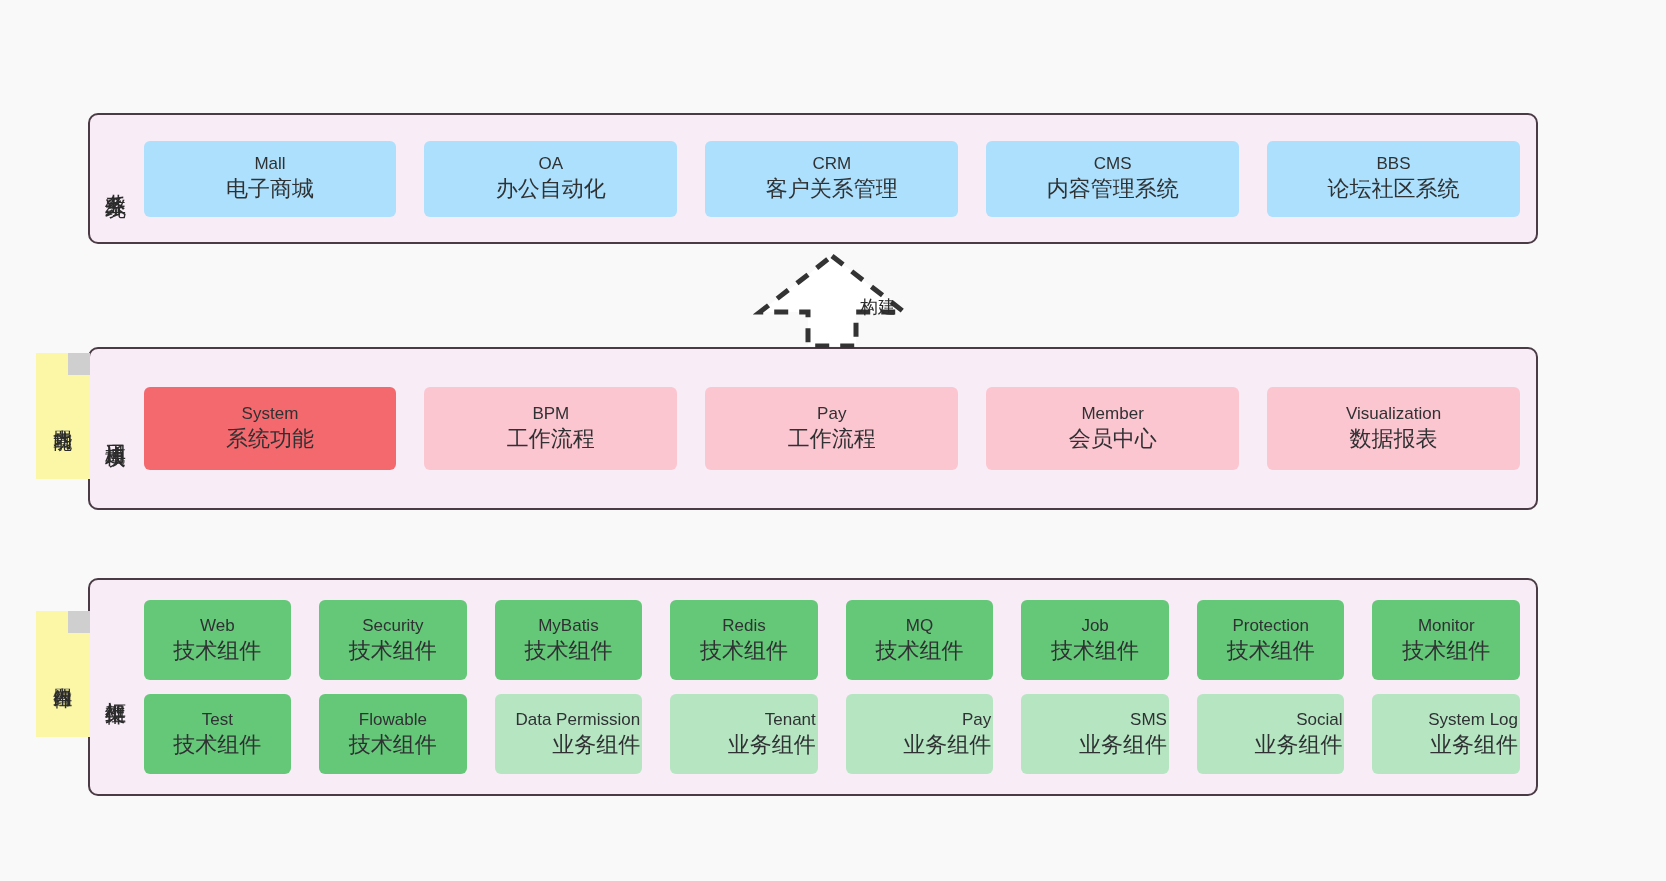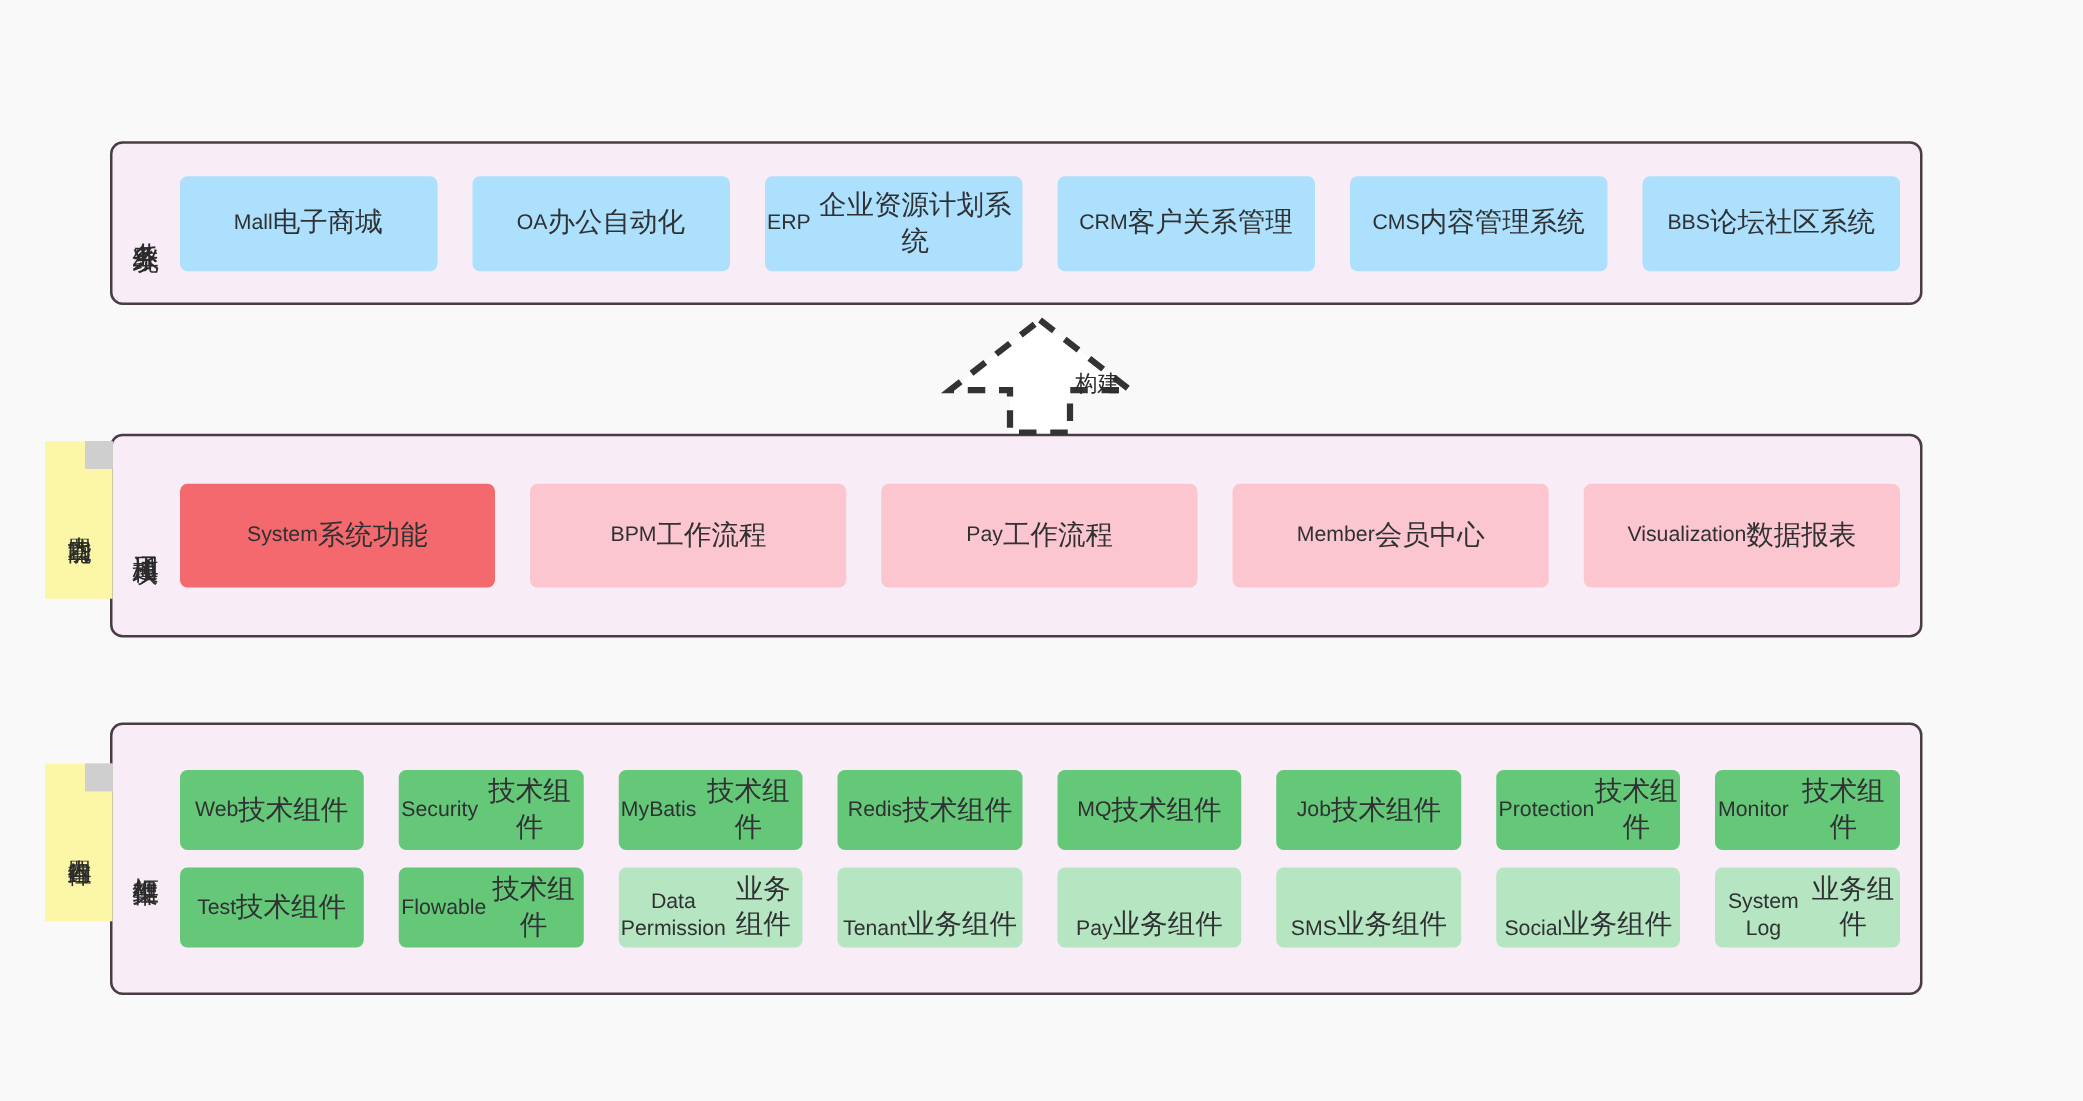--- a/index.html
+++ b/index.html
@@ -53,34 +53,34 @@
   .box-row{
     display:flex;
     gap:28px;
     flex:0 0 auto;
   }
 
   .box{
     flex:1 1 0;
     border-radius:6px;
     display:flex;
-    flex-direction:row;
+    flex-direction:column;
     align-items:center;
     justify-content:center;
     text-align:center;
     font-size:17px;
     line-height:1.30;
     color:#2f3133;
     box-sizing:border-box;
     padding:4px 2px;
     min-width:0;
   }
   #layer-business .box{height:76px;}
   #layer-modules  .box{height:83px;}
-  #layer-framework .box{height:64px;}
+  #layer-framework .box{height:80px;}
 
   .box .l1{font-size:17px;}
   .box .l2{font-size:22px;}
 
   .c-blue       {background:#ace0fd;}
   .c-red        {background:#f4696e;}
   .c-pink       {background:#fcc6d0;}
   .c-green      {background:#65c878;}
   .c-lightgreen {background:#b6e5c2;align-items:flex-end;}
 
@@ -146,24 +146,20 @@
       <div class="box-row">
         <div class="box c-blue">
           <span class="l1">Mall</span>
           <span class="l2">电子商城</span>
         </div>
         <div class="box c-blue">
           <span class="l1">OA</span>
           <span class="l2">办公自动化</span>
         </div>
         <div class="box c-blue">
-          <span class="l1">ERP</span>
-          <span class="l2">企业资源计划系统</span>
-        </div>
-        <div class="box c-blue">
           <span class="l1">CRM</span>
           <span class="l2">客户关系管理</span>
         </div>
         <div class="box c-blue">
           <span class="l1">CMS</span>
           <span class="l2">内容管理系统</span>
         </div>
         <div class="box c-blue">
           <span class="l1">BBS</span>
           <span class="l2">论坛社区系统</span>

